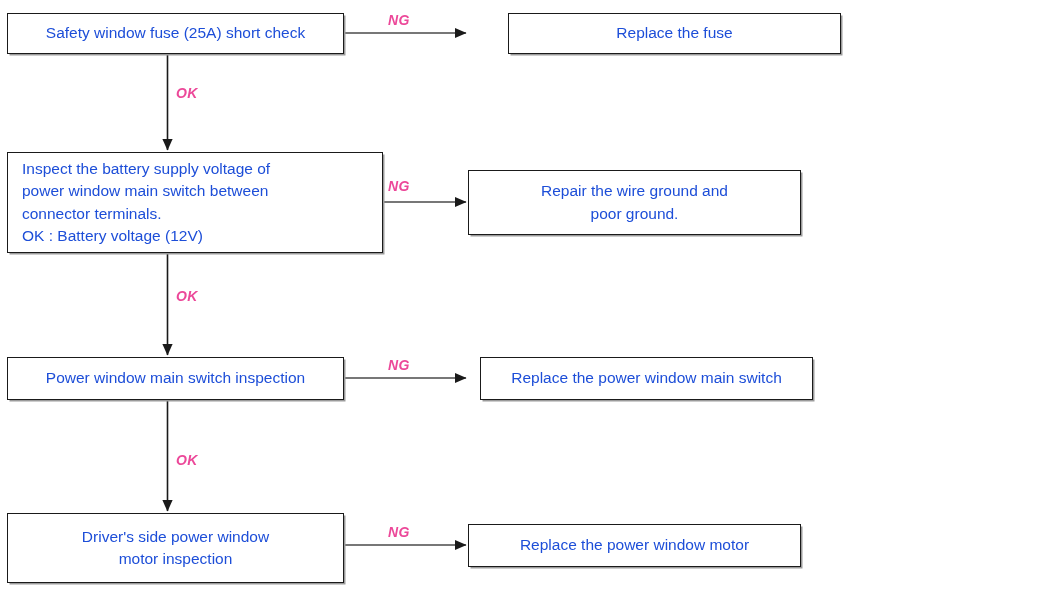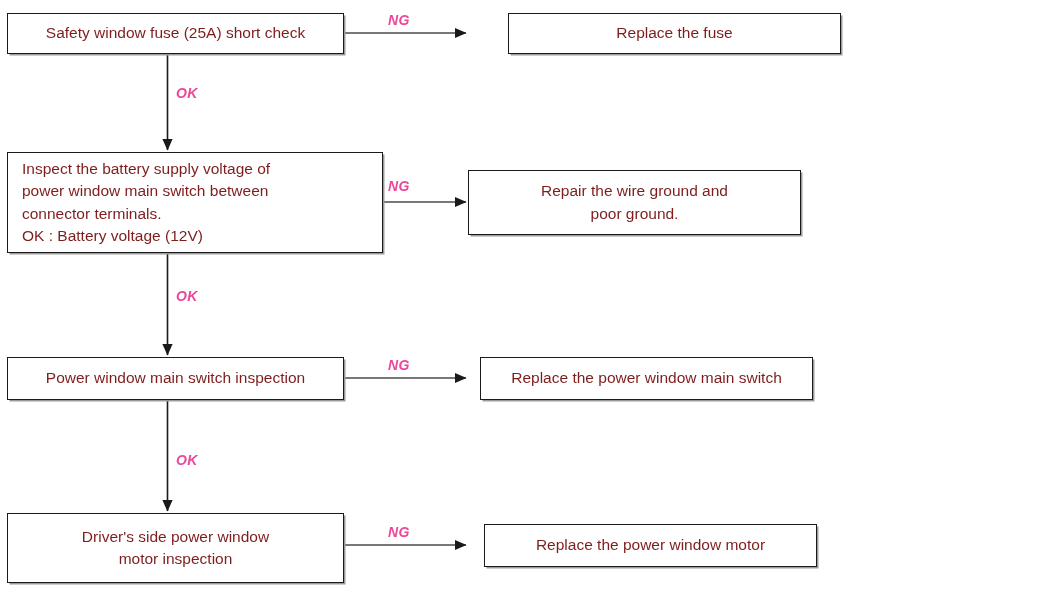--- a/index.html
+++ b/index.html
@@ -23,21 +23,21 @@
   .node {
     position: absolute;
     box-sizing: border-box;
     border: 1px solid #1a1a1a;
     background: #ffffff;
     box-shadow: 2px 2px 0 -0.5px #9b9b9b;
     display: flex;
     align-items: center;
     font-size: 15.5px;
     line-height: 1.45;
-    color: #7f1d1d;
+    color: #1d4ed8;
     white-space: pre-line;
   }
   .node.center {
     justify-content: center;
     text-align: center;
   }
   .node.left {
     justify-content: flex-start;
     text-align: left;
     padding-left: 14px;
@@ -130,19 +130,19 @@
 
   <div class="edge-label" style="left:388px; top:357px;"><span>NG</span></div>
 
   <div class="edge-label" style="left:176px; top:452px;"><span>OK</span></div>
 
   <div class="node center" style="left:7px; top:513px; width:337px; height:70px;">
     <span class="node-text">Driver's side power window
 motor  inspection</span>
   </div>
 
-  <div class="node center" style="left:468px; top:524px; width:333px; height:43px;margin-left:16px;">
+  <div class="node center" style="left:468px; top:524px; width:333px; height:43px;">
     <span class="node-text">Replace the power window motor</span>
   </div>
 
   <div class="edge-label" style="left:388px; top:524px;"><span>NG</span></div>
 
 </div>
 
 </body></html>

